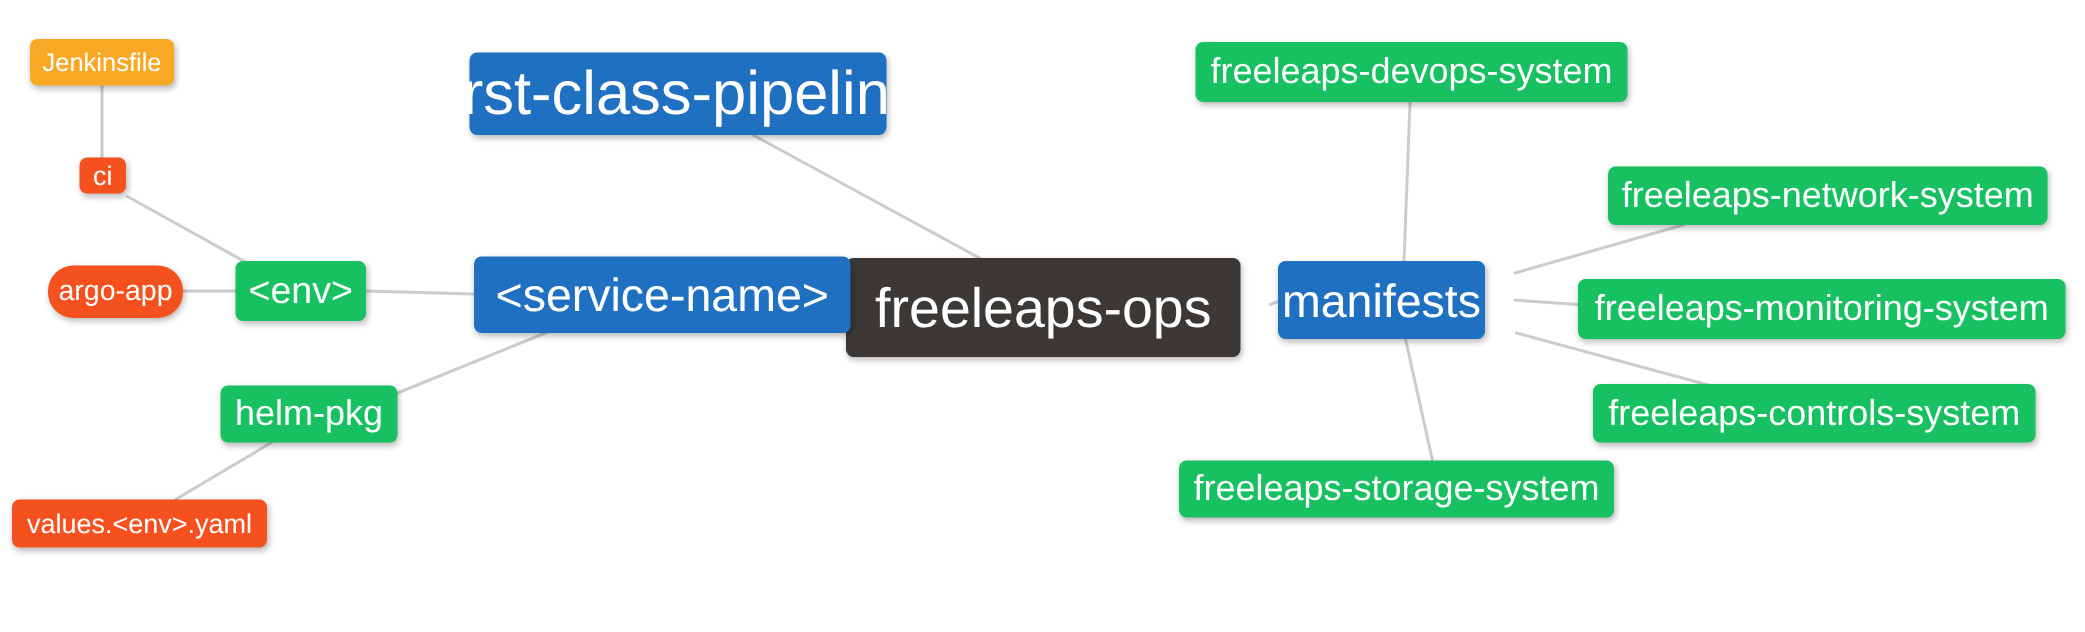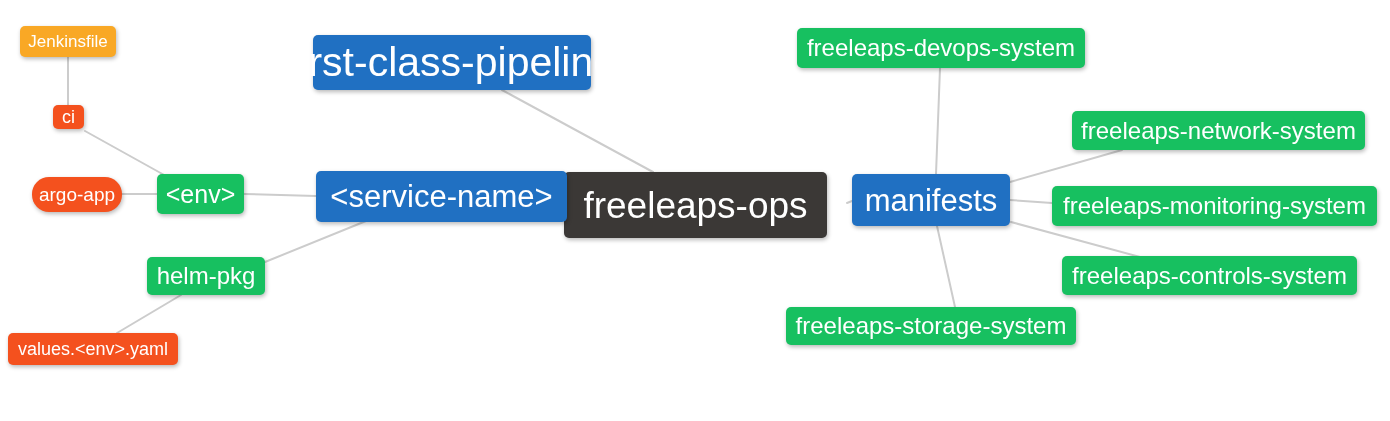--- a/index.html
+++ b/index.html
@@ -61,21 +61,21 @@
 
 <div class="node" style="left: 564px; top: 172px; width: 263px; height: 66px; font-size: 37px; background: rgb(59, 56, 54); color: rgb(255, 255, 255);">
       <span>freeleaps-ops</span>
     </div>
     <div class="node" style="left: 313px; top: 35px; width: 278px; height: 55px; font-size: 41px; background: rgb(32, 112, 194); color: rgb(255, 255, 255);">
       <span>first-class-pipeline</span>
     </div>
     <div class="node" style="left: 316px; top: 171px; width: 251px; height: 51px; font-size: 31px; background: rgb(32, 112, 194); color: rgb(255, 255, 255);">
       <span>&lt;service-name&gt;</span>
     </div>
-    <div class="node" style="left: 852px; top: 174px; width: 158px; height: 52px; font-size: 31px; background: rgb(32, 112, 194); color: rgb(255, 255, 255);">
+    <div class="node" style="left: 852px; top: 174px; width: 138px; height: 52px; font-size: 31px; background: rgb(32, 112, 194); color: rgb(255, 255, 255);">
       <span>manifests</span>
     </div>
     <div class="node" style="left: 157px; top: 174px; width: 87px; height: 40px; font-size: 25px; background: rgb(23, 192, 96); color: rgb(255, 255, 255);">
       <span>&lt;env&gt;</span>
     </div>
     <div class="node" style="left: 147px; top: 257px; width: 118px; height: 38px; font-size: 24px; background: rgb(23, 192, 96); color: rgb(255, 255, 255);">
       <span>helm-pkg</span>
     </div>
     <div class="node" style="left: 53px; top: 105px; width: 31px; height: 24px; font-size: 18px; background: rgb(244, 81, 30); color: rgb(255, 255, 255);">
       <span>ci</span>

